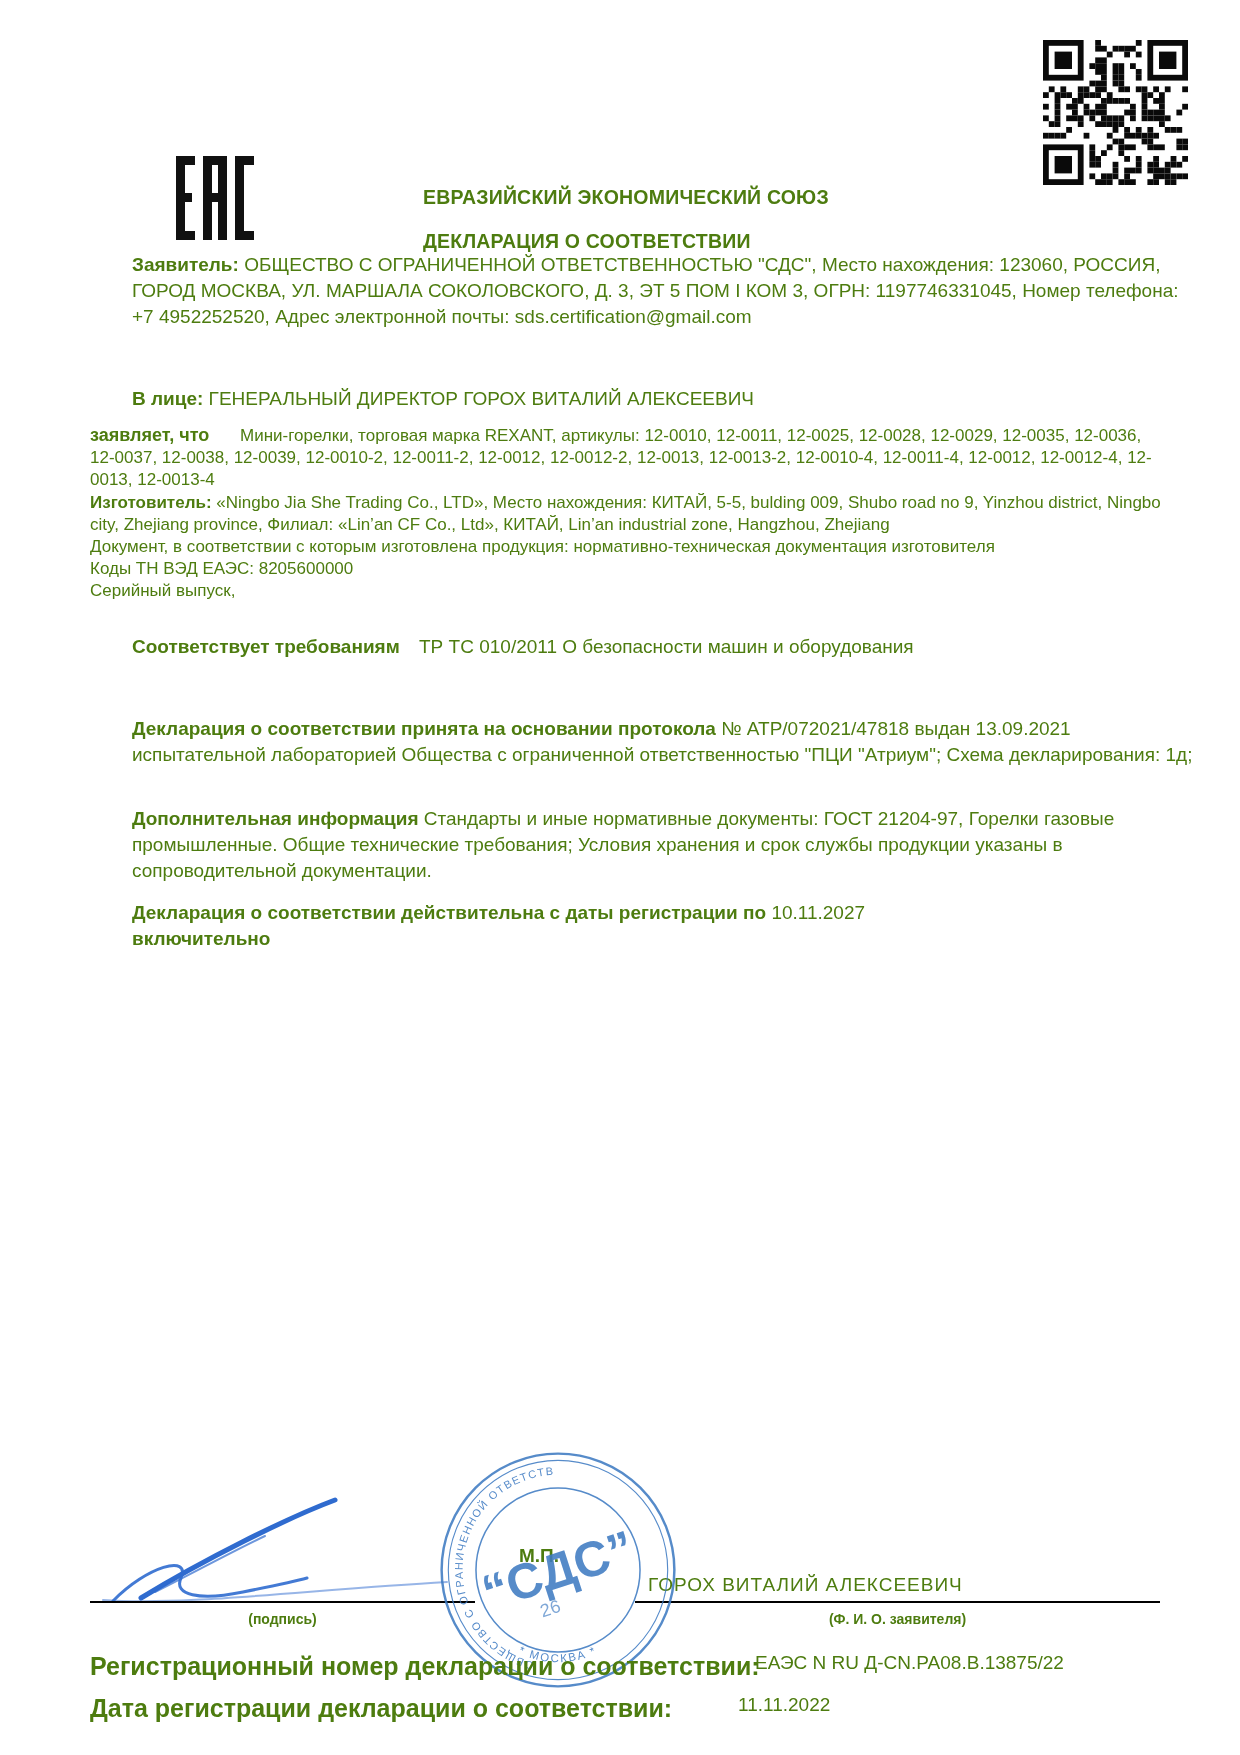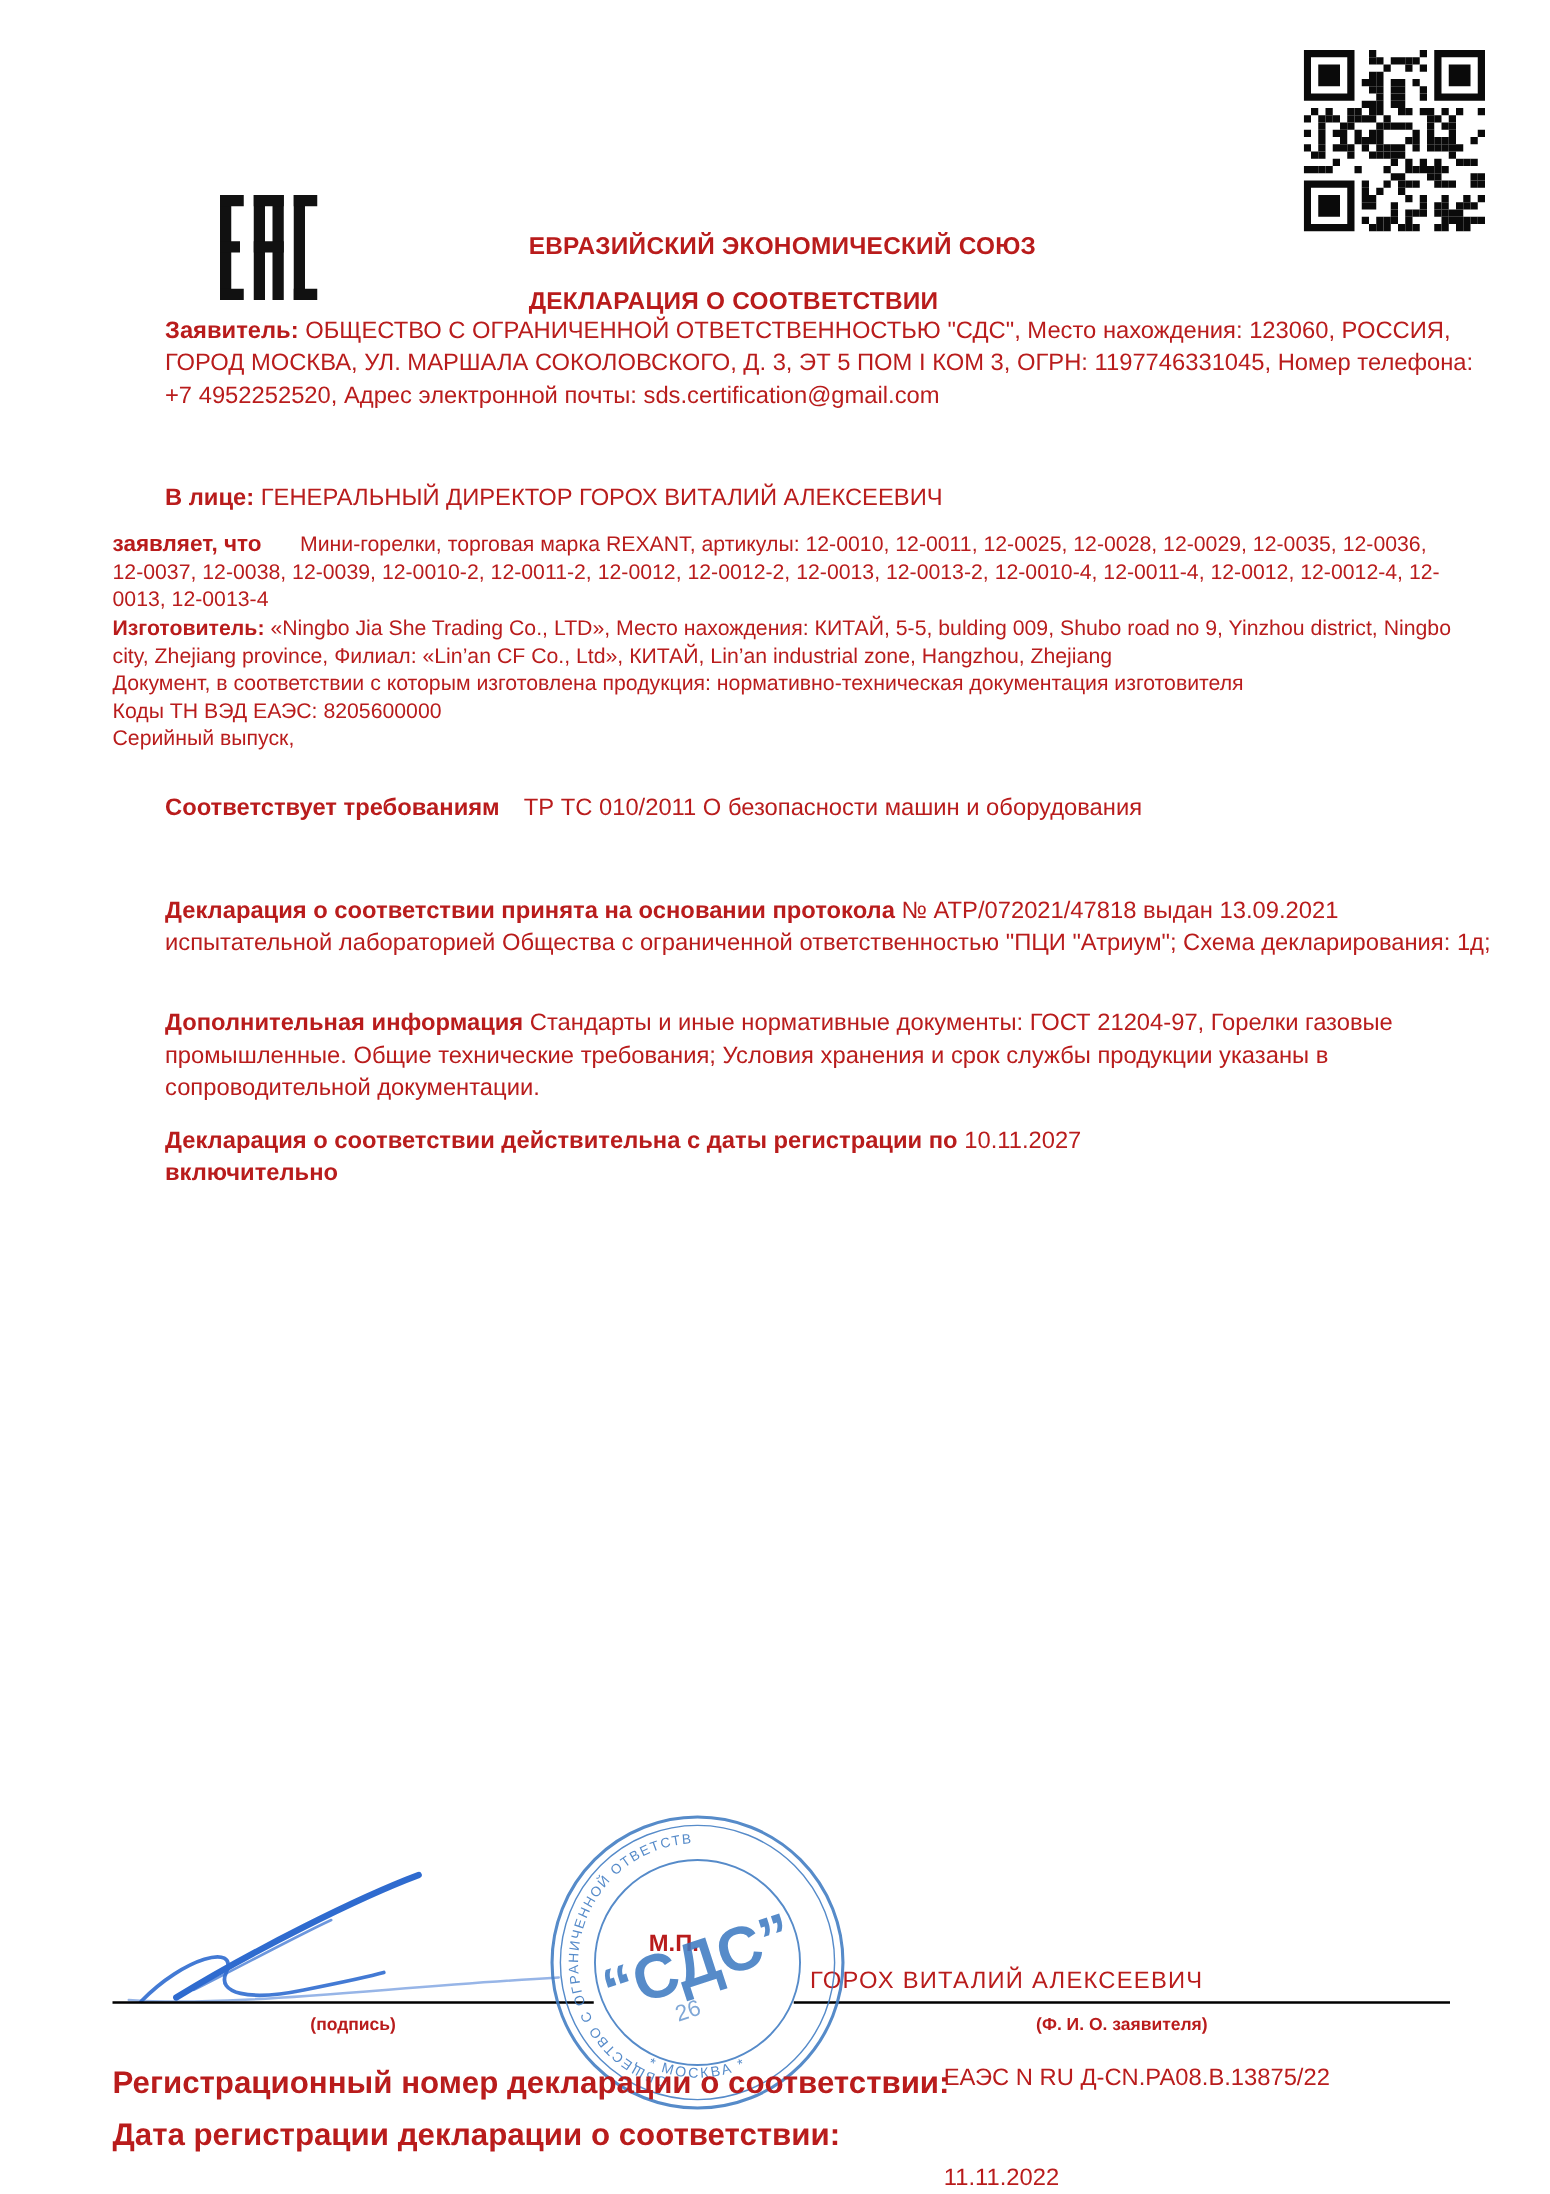--- a/index.html
+++ b/index.html
@@ -1,17 +1,17 @@
 <!DOCTYPE html>
 <html><head>
 <meta charset="utf-8">
 <style>
   html,body{margin:0;padding:0;background:#ffffff;}
   .page{position:relative;width:1240px;height:1755px;background:#ffffff;overflow:hidden;
-        font-family:"Liberation Sans", sans-serif;color:#b91c1c;}
+        font-family:"Liberation Sans", sans-serif;color:#4d7c0f;}
   .abs{position:absolute;}
   .b{font-weight:bold;}
   .title{font-size:19.5px;font-weight:bold;letter-spacing:.2px;}
   .body19{font-size:19px;line-height:26px;width:1072px;margin-left:42px;}
   .body17{font-size:17px;line-height:22px;width:1072px;}
   .lbl-gap-lg{margin-right:26px;}
   .lbl-gap-md{margin-right:14px;}
   .rule{position:absolute;height:2px;background:#000;}
   .caption{font-size:14px;font-weight:bold;}
   .regrow-label{font-size:25px;font-weight:bold;}
@@ -349,15 +349,15 @@
       </text>
       <text x="130" y="148" text-anchor="middle" font-family="Liberation Sans, sans-serif" font-size="52" font-weight="bold" fill="#3d7ac2" transform="rotate(-18 130 130)">“СДС”</text>
       <text x="112" y="180" font-family="Liberation Sans, sans-serif" font-size="19" fill="#3d7ac2" opacity="0.75" transform="rotate(-18 112 174)">26</text>
     </svg>
   </div>
 
   <div class="abs regrow-label" style="left:90px;top:1652px;">Регистрационный номер декларации о соответствии:</div>
   <div class="abs regrow-value" style="left:755px;top:1652px;">ЕАЭС N RU Д-CN.РА08.В.13875/22</div>
 
   <div class="abs regrow-label" style="left:90px;top:1694px;">Дата регистрации декларации о соответствии:</div>
-  <div class="abs regrow-value" style="left:755px;top:1694px;margin-top:38px;">11.11.2022</div>
+  <div class="abs regrow-value" style="left:738px;top:1694px;">11.11.2022</div>
 
 </div>
 
 </body></html>

